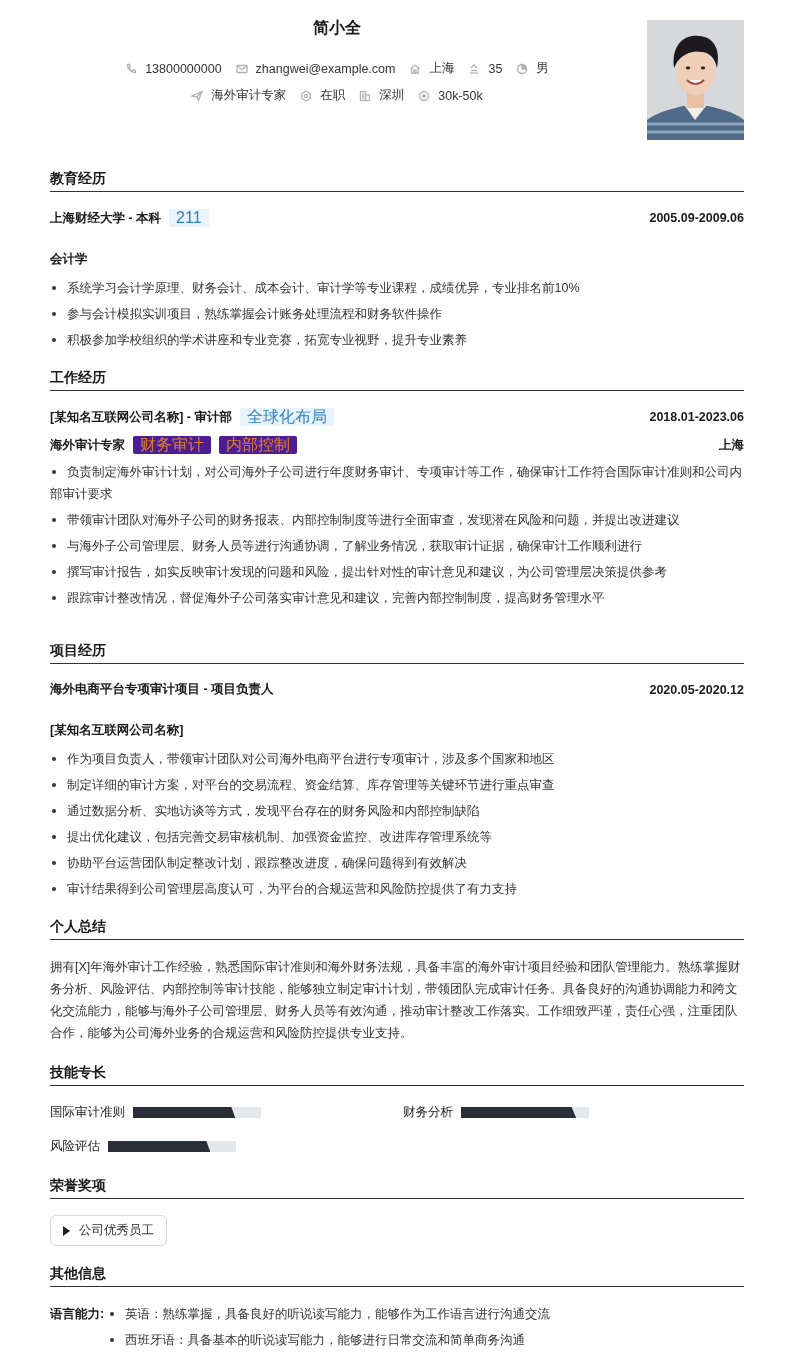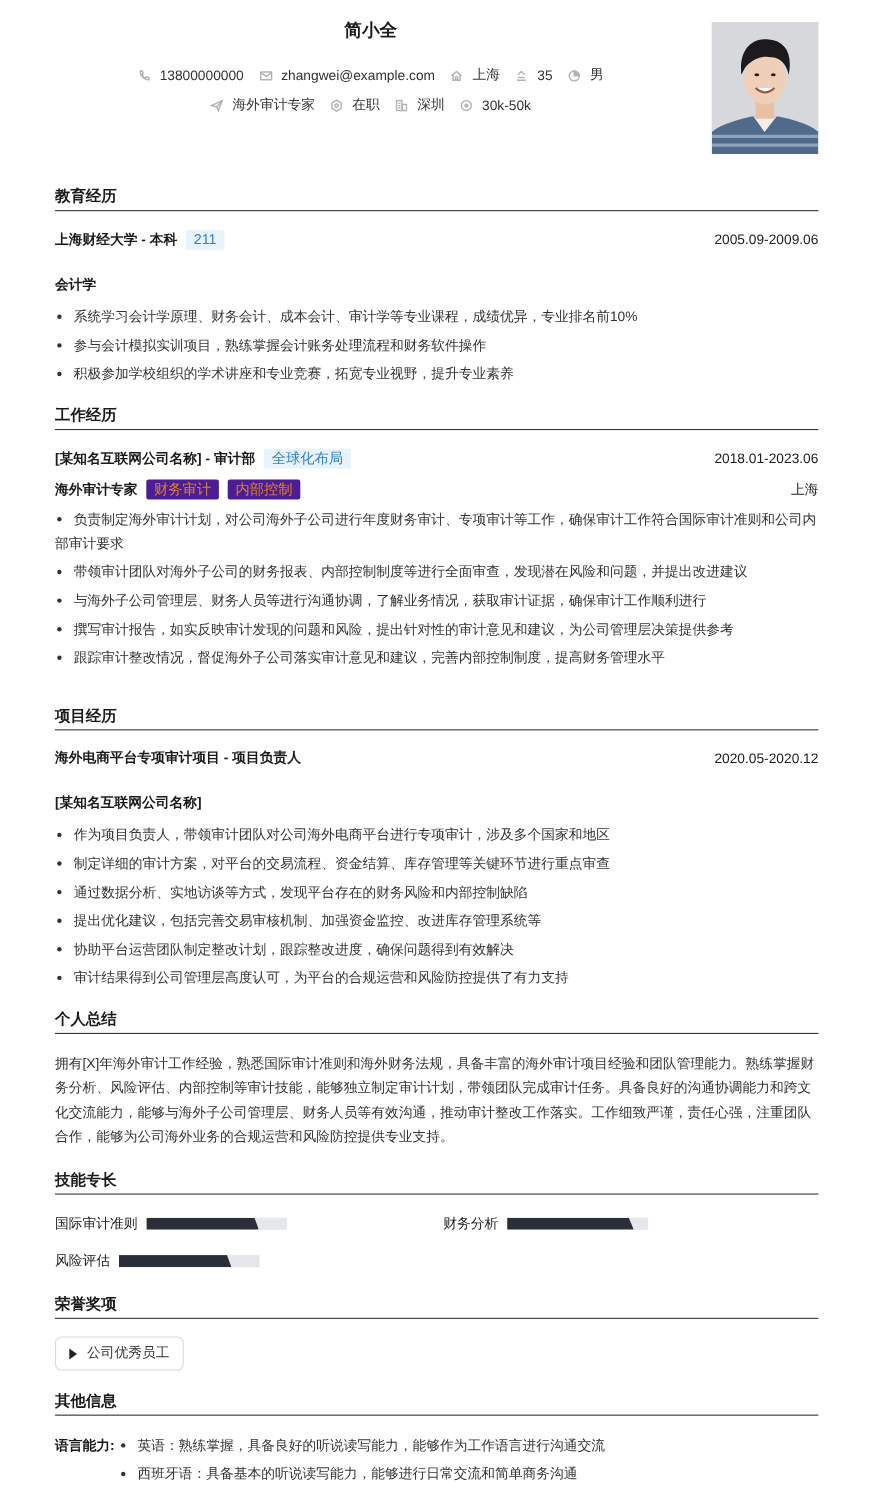--- a/index.html
+++ b/index.html
@@ -38,24 +38,24 @@
 
   
   .section { position: absolute; left: 0; width: 694px; }
   .sec-title {
     font-size: 14px; font-weight: bold; color: #1a1a1a;
     padding-bottom: 4px; border-bottom: 1px solid #333;
     height: 22px;
   }
   .row-between { display: flex; justify-content: space-between; align-items: center; }
   .item-title { font-size: 12.5px; font-weight: bold; color: #1a1a1a; display: flex; align-items: center; }
-  .date { font-size: 12.5px; font-weight: normal; color: #1a1a1a; }
+  .date { font-size: 12.5px; font-weight: bold; color: #1a1a1a; }
   .sub { font-size: 12.5px; font-weight: bold; color: #1a1a1a; }
   .tag {
-    display: inline-block; font-size: 13px; font-weight: normal;
+    display: inline-block; font-size: 16px; font-weight: normal;
     padding: 1px 7px; margin-left: 8px; border-radius: 2px; line-height: 16px;
   }
   .tag.blue { background: #e8f3fc; color: #2f7fc8; }
   .tag.orange { background: #4c1d95; color: #e0822a; }
   ul.bullets { list-style: none; }
   ul.bullets li {
     position: relative; padding-left: 17px; font-size: 12.5px; color: #333;
     line-height: 22px; margin-bottom: 4px;
   }
   ul.bullets li::before {

